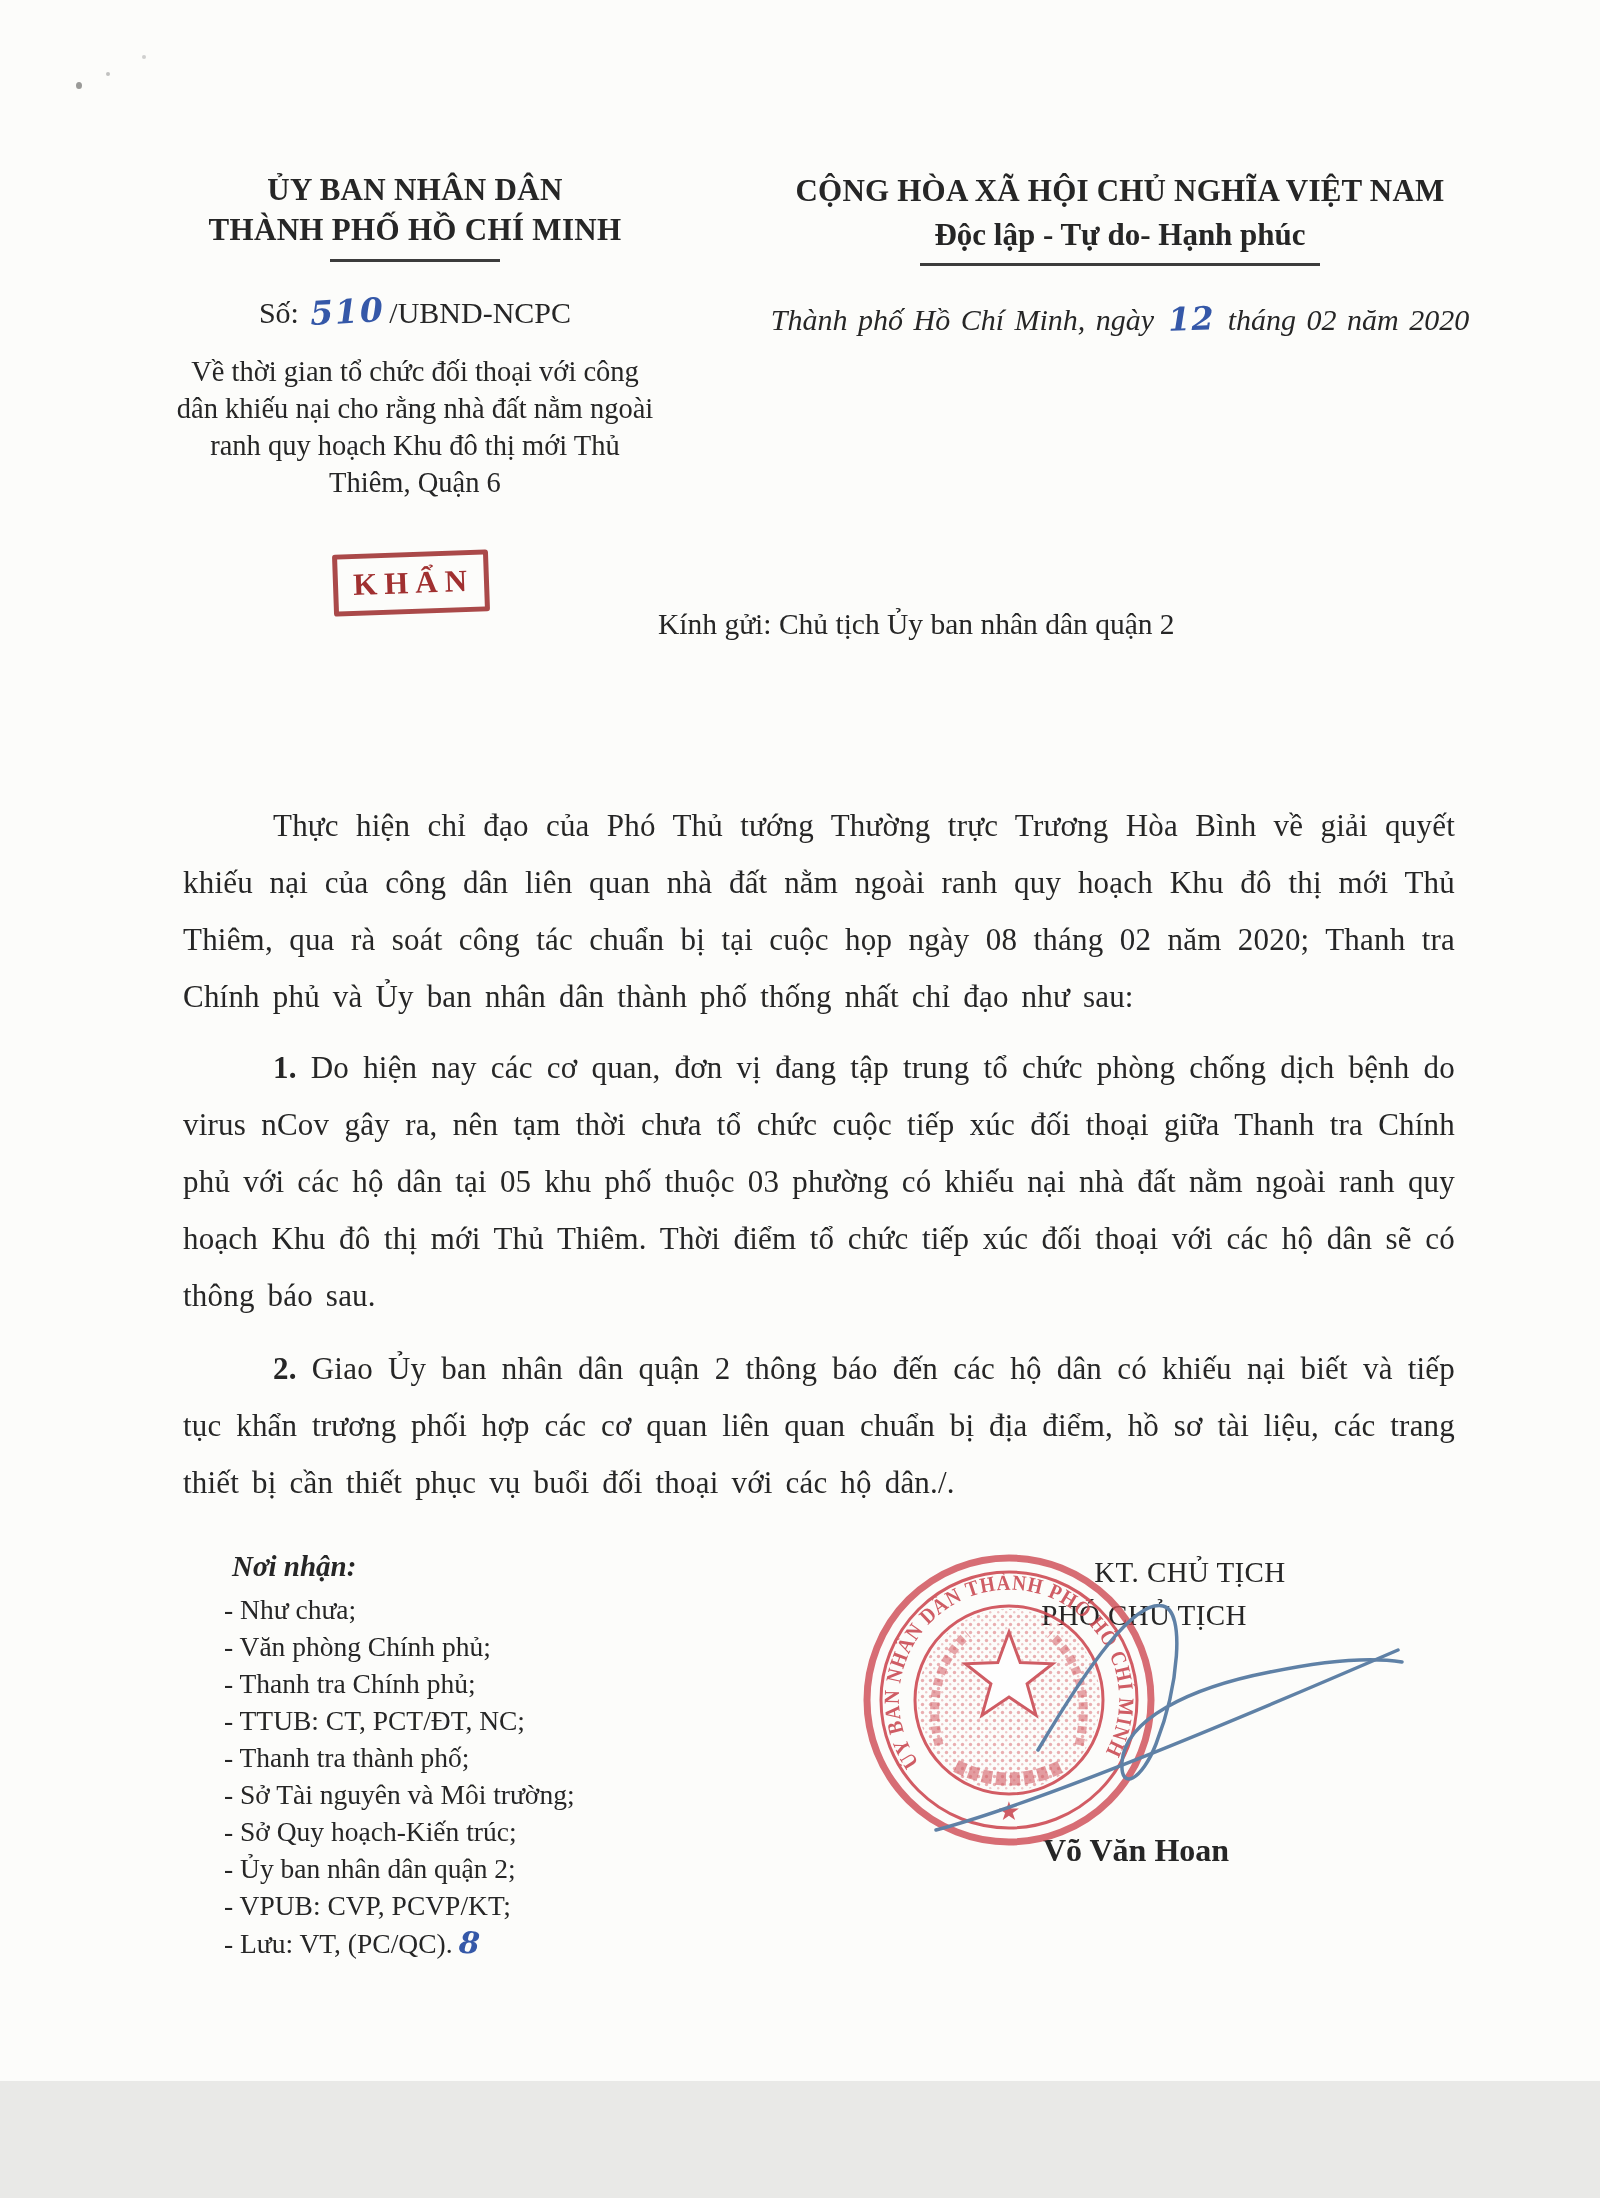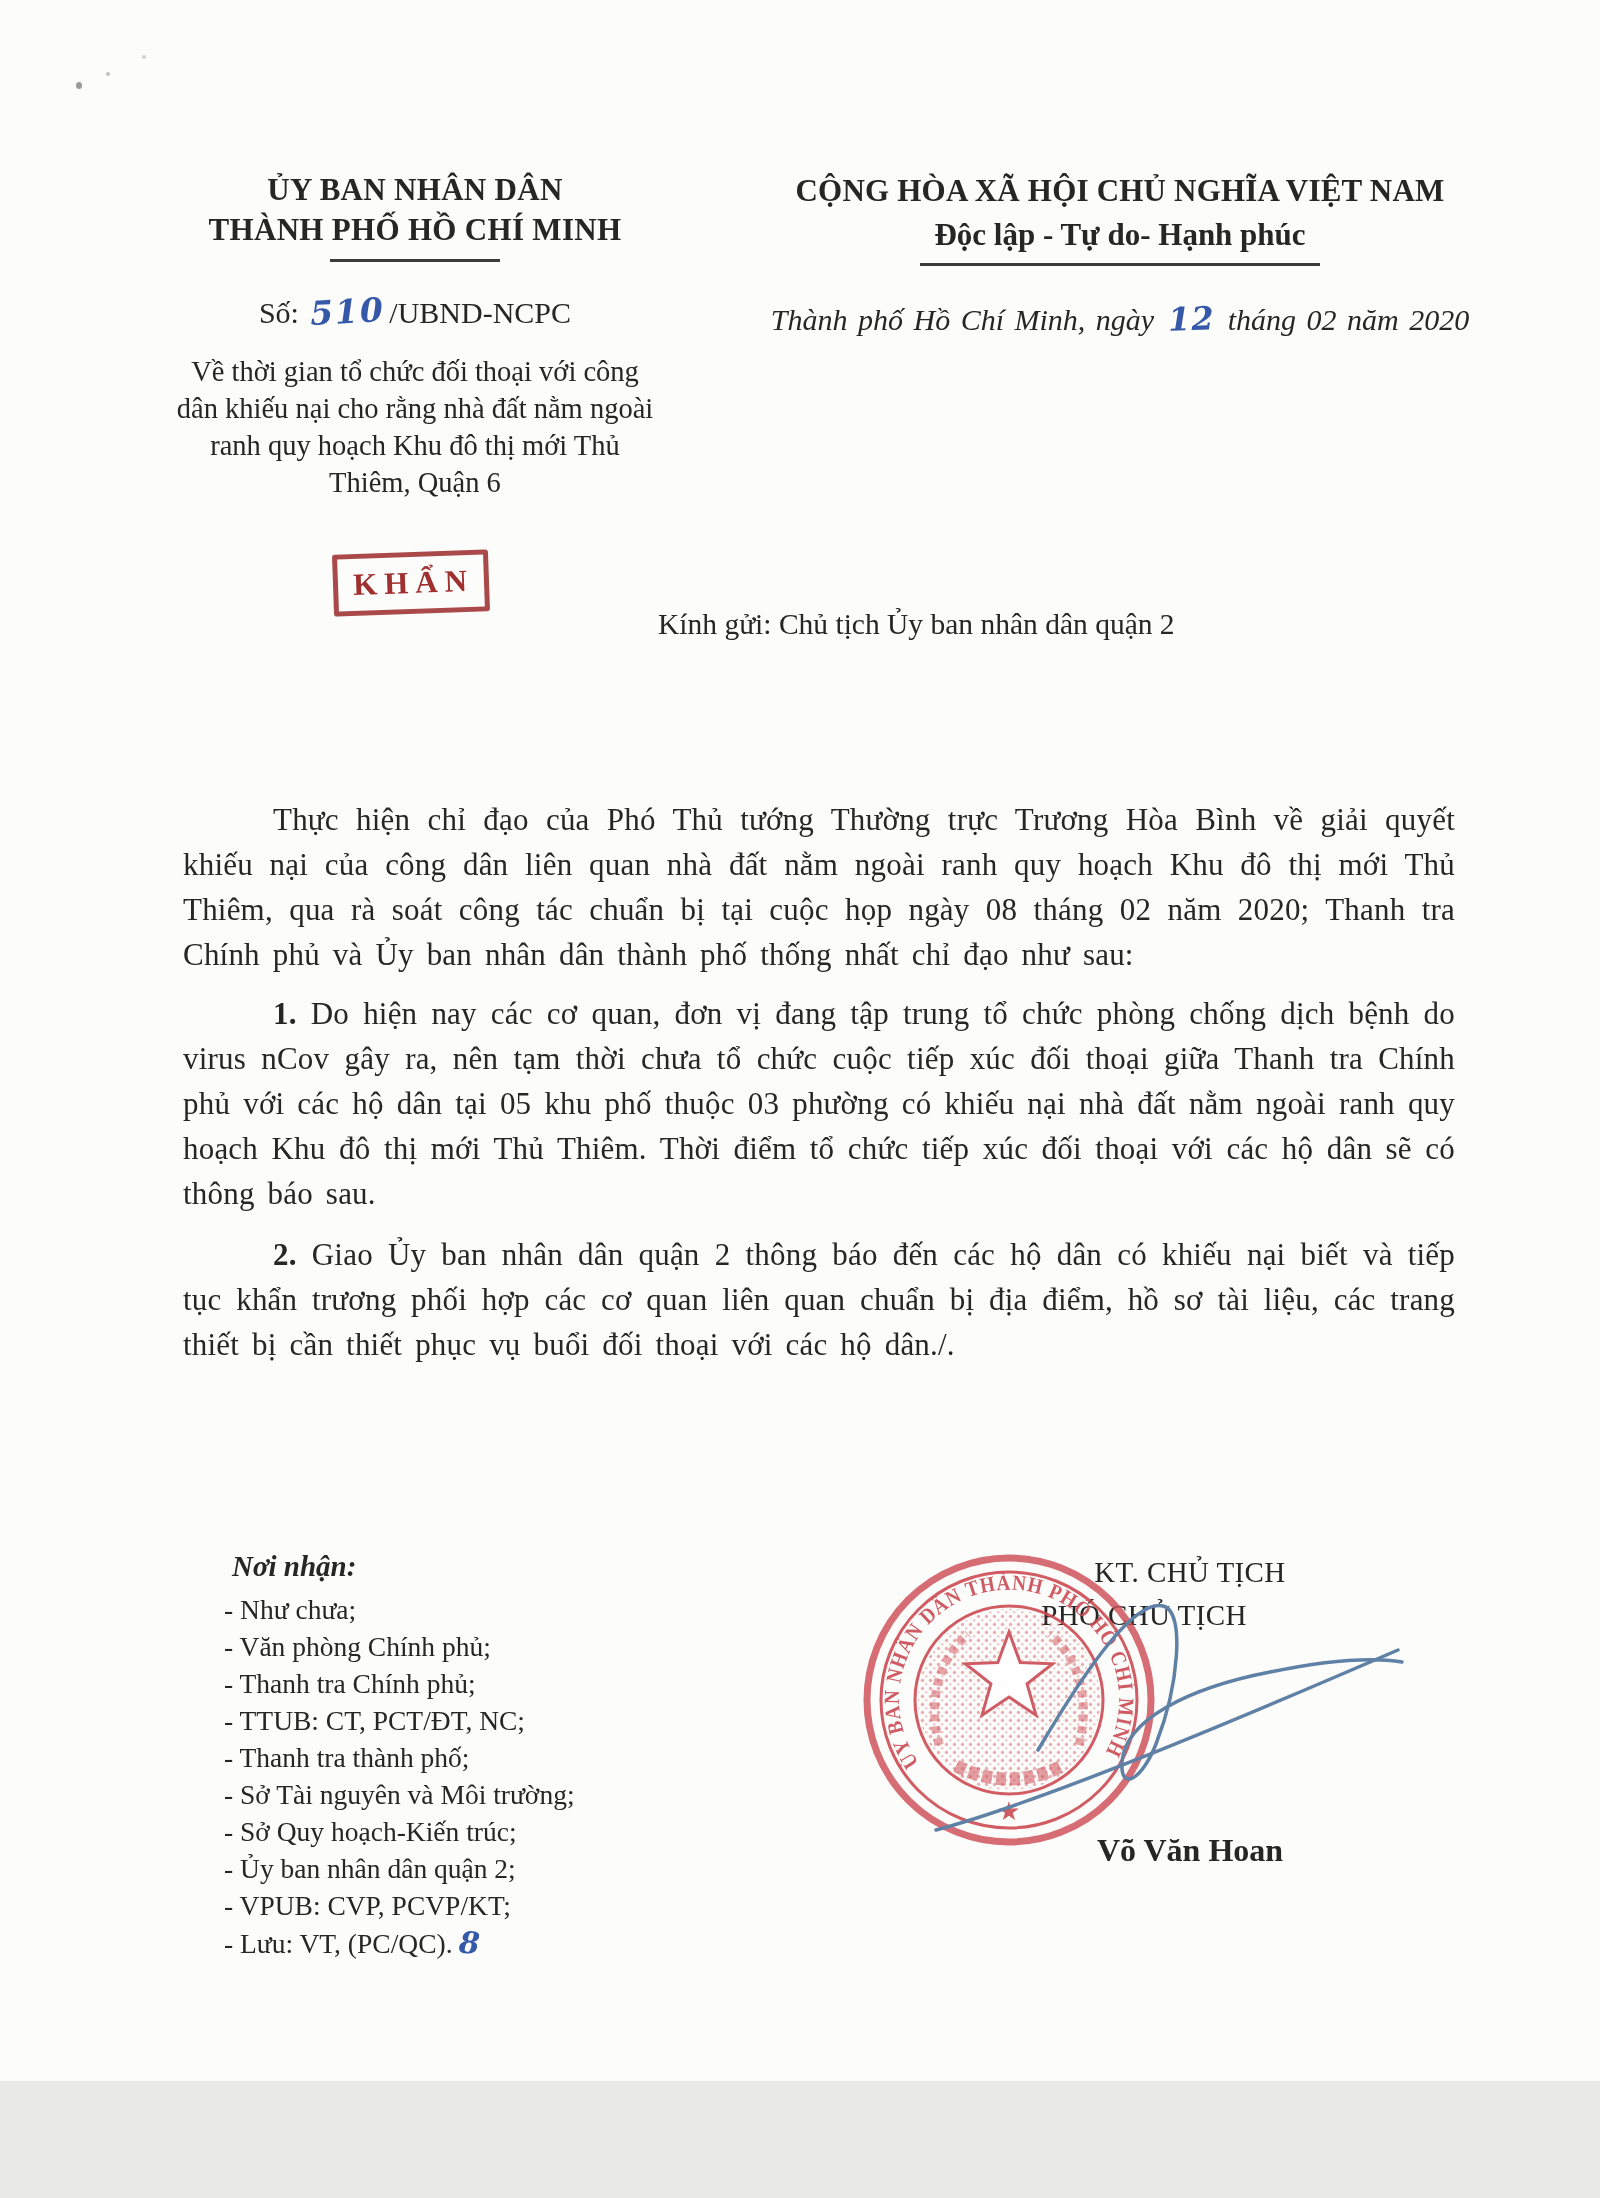--- a/index.html
+++ b/index.html
@@ -37,21 +37,21 @@
     border:5px solid rgba(158,48,48,.88);
     border-radius:3px;
     color:#a03030;
     font-weight:bold;font-size:31px;letter-spacing:7px;
     display:flex;align-items:center;justify-content:center;
     transform:rotate(-2deg);
     padding-left:5px;box-sizing:border-box;
   }
   .salutation{font-size:29.5px;}
   
-  .body-text{width:1272px;font-size:31px;line-height:45px;text-align:justify;letter-spacing:.2px;word-spacing:5px;}
+  .body-text{width:1272px;font-size:31px;line-height:57px;text-align:justify;letter-spacing:.2px;word-spacing:5px;}
   .body-text p{margin:0 0 14px;text-indent:90px;}
   .body-text b{font-weight:bold;}
   
   .recip-title{font-weight:bold;font-style:italic;font-size:29px;margin:0 0 8px 8px;}
   .recip-item{font-size:27.5px;line-height:37px;}
   
   .kt{font-weight:normal;font-size:29px;letter-spacing:.4px;}
   .signer-name{font-weight:bold;font-size:32px;}
   .seal-wrap{opacity:.88;}
   .sig-wrap{pointer-events:none;}
@@ -108,21 +108,21 @@
     <div class="recip-item">- Sở Quy hoạch-Kiến trúc;</div>
     <div class="recip-item">- Ủy ban nhân dân quận 2;</div>
     <div class="recip-item">- VPUB: CVP, PCVP/KT;</div>
     <div class="recip-item">
       <span>- Lưu: VT, (PC/QC).</span><span class="hand hand-8">8</span>
     </div>
   </div>
 
   <div class="abs center kt" style="left:990px;top:1556px;width:400px;">KT. CHỦ TỊCH</div>
   <div class="abs center kt" style="left:944px;top:1599px;width:400px;">PHÓ CHỦ TỊCH</div>
-  <div class="abs center signer-name" style="left:990px;top:1832px;width:400px;">Võ Văn Hoan</div>
+  <div class="abs center signer-name" style="left:936px;top:1832px;width:400px;">Võ Văn Hoan</div>
 
   <div class="abs seal-wrap" style="left:856px;top:1550px;width:306px;height:300px;">
     <svg width="306" height="300" viewBox="0 0 306 300" xmlns="http://www.w3.org/2000/svg">
       <defs>
         <pattern id="sealTex" width="8" height="8" patternUnits="userSpaceOnUse">
           <circle cx="2.5" cy="2.5" r="1.7" fill="#cf4a52" opacity="0.5"></circle>
           <circle cx="6.2" cy="6.2" r="1.2" fill="#cf4a52" opacity="0.35"></circle>
         </pattern>
         <path id="ringPath" d="M 63 213 A 110 110 0 1 1 243 213" fill="none"></path>
       </defs>

